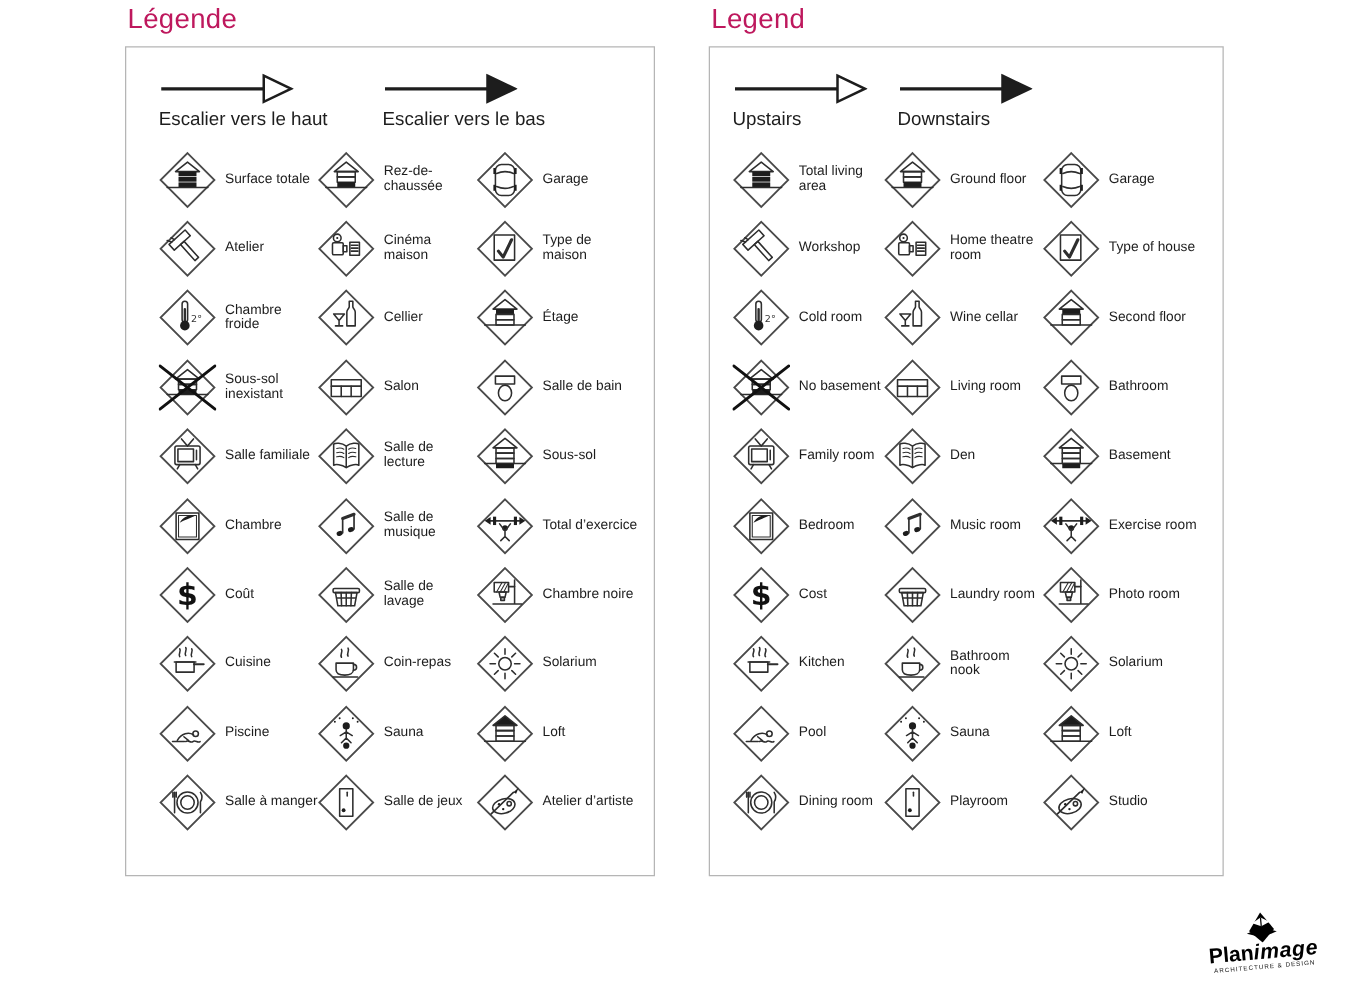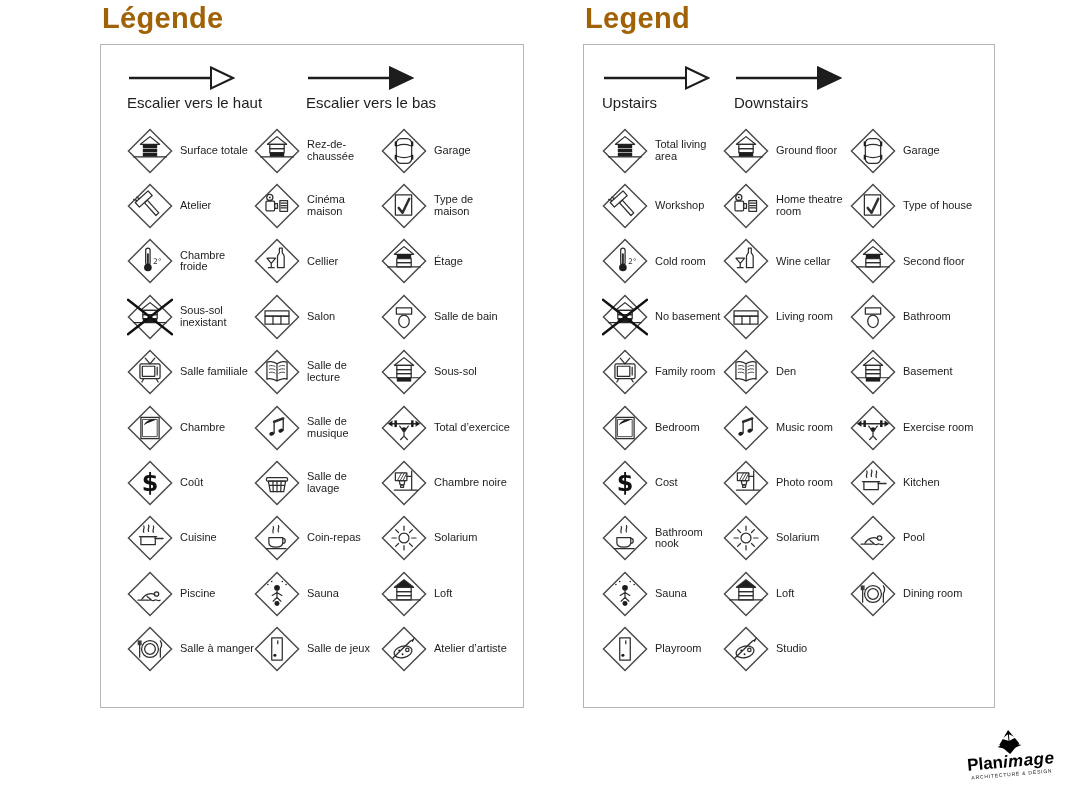--- a/index.html
+++ b/index.html
@@ -1,21 +1,21 @@
 <!DOCTYPE html>
 <html><head>
 <meta charset="utf-8">
 <style>
   html,body{margin:0;padding:0;background:#fff;}
   .page{position:relative;width:1080px;height:785px;background:#fff;overflow:hidden;
         font-family:"Liberation Sans","DejaVu Sans",sans-serif;color:#1d1d1d;}
   .col{position:absolute;top:2px;}
   .col-left{left:100px;width:424px;}
-  .col-right{left:583px;width:412px;}
-  .panel-title{font-size:29px;font-weight:700;letter-spacing:.3px;margin:0 0 9px 2px;color:#a16207;}
+  .col-right{left:567px;width:412px;}
+  .panel-title{font-size:22px;font-weight:400;letter-spacing:.3px;margin:0 0 9px 2px;color:#be185d;}
   .panel-box{border:1.5px solid #b5b5b5;background:#fff;height:664px;box-sizing:border-box;}
   .box-left{padding:20px 8px 12px 26px;}
   .box-right{padding:20px 8px 11px 18px;}
   .arrow-row{display:flex;align-items:flex-start;margin-bottom:12px;}
   .arrow-row.fr{gap:44px;}
   .arrow-row.en{gap:24px;}
   .arrow-unit{display:flex;flex-direction:column;}
   .arrow-unit svg{display:block;}
   .arrow-label{font-size:15px;margin-top:3px;white-space:nowrap;}
   .grid{display:grid;}
@@ -685,20 +685,31 @@
     <g fill="none" stroke="#2e2e2e" stroke-width="1.3" stroke-linecap="round" stroke-linejoin="round">
                   <text x="24" y="32.5" font-size="25" font-weight="bold" text-anchor="middle" font-family="DejaVu Sans, sans-serif" fill="#111" stroke="none">$</text>
                 </g>
   </svg></span>
       <span class="lbl">Cost</span>
           </div>
           <div class="cell">
             <span class="icon"><svg viewBox="0 0 48 48" width="46" height="46">
     <polygon points="24,1.5 46.5,24 24,46.5 1.5,24" fill="#fff" stroke="#4a4a4a" stroke-width="1.5"></polygon>
     <g fill="none" stroke="#2e2e2e" stroke-width="1.3" stroke-linecap="round" stroke-linejoin="round">
+                  <rect x="13" y="18.5" width="22" height="3.5" rx="1.2"></rect>
+                  <path d="M15,22 H33 L31,33 H17 Z"></path>
+                  <path d="M19.7,22 L20.1,33 M24,22 V33 M28.3,22 L27.9,33 M16.3,26.5 H31.7"></path>
+                </g>
+  </svg></span>
+      <span class="lbl">Laundry room</span>
+          </div>
+          <div class="cell">
+            <span class="icon"><svg viewBox="0 0 48 48" width="46" height="46">
+    <polygon points="24,1.5 46.5,24 24,46.5 1.5,24" fill="#fff" stroke="#4a4a4a" stroke-width="1.5"></polygon>
+    <g fill="none" stroke="#2e2e2e" stroke-width="1.3" stroke-linecap="round" stroke-linejoin="round">
                   <path d="M32,11.5 V31.5 M14,31.5 H38"></path>
                   <rect x="15" y="13.5" width="12" height="8"></rect>
                   <path d="M17,21.5 L21.5,13.5 M20,21.5 L24.5,13.5 M23,21.5 L26.5,14.5" stroke-width="0.9"></path>
                   <path d="M19,21.5 H25 L24,26 H20 Z"></path>
                   <rect x="20.5" y="26" width="3" height="2.5"></rect>
                   <path d="M27,17 H32"></path>
                 </g>
   </svg></span>
       <span class="lbl">Photo room</span>
           </div>

